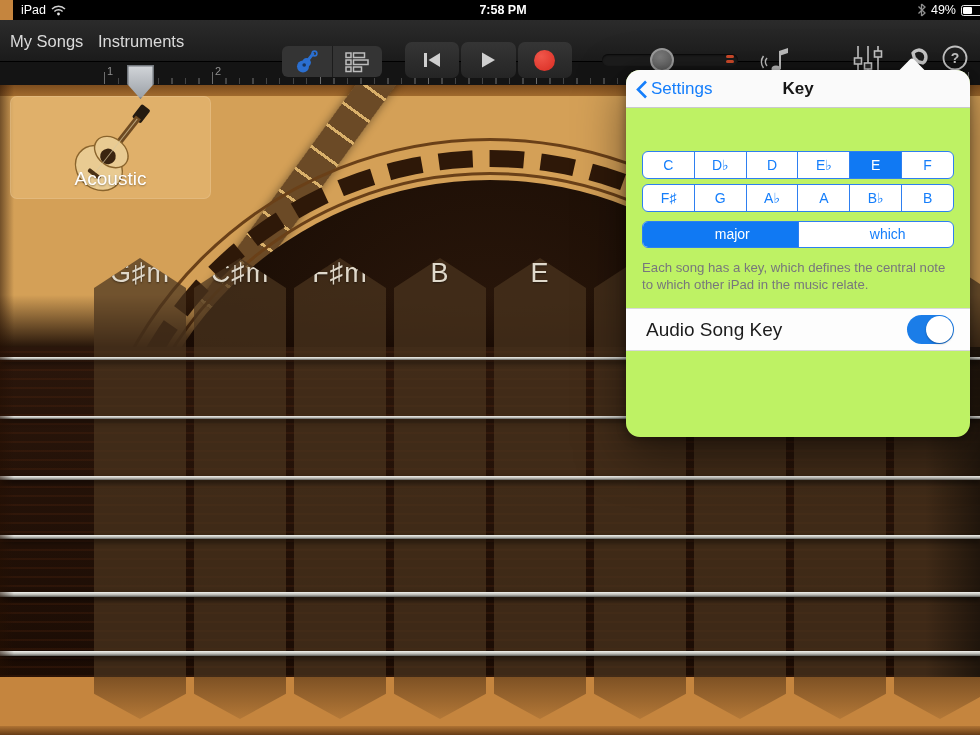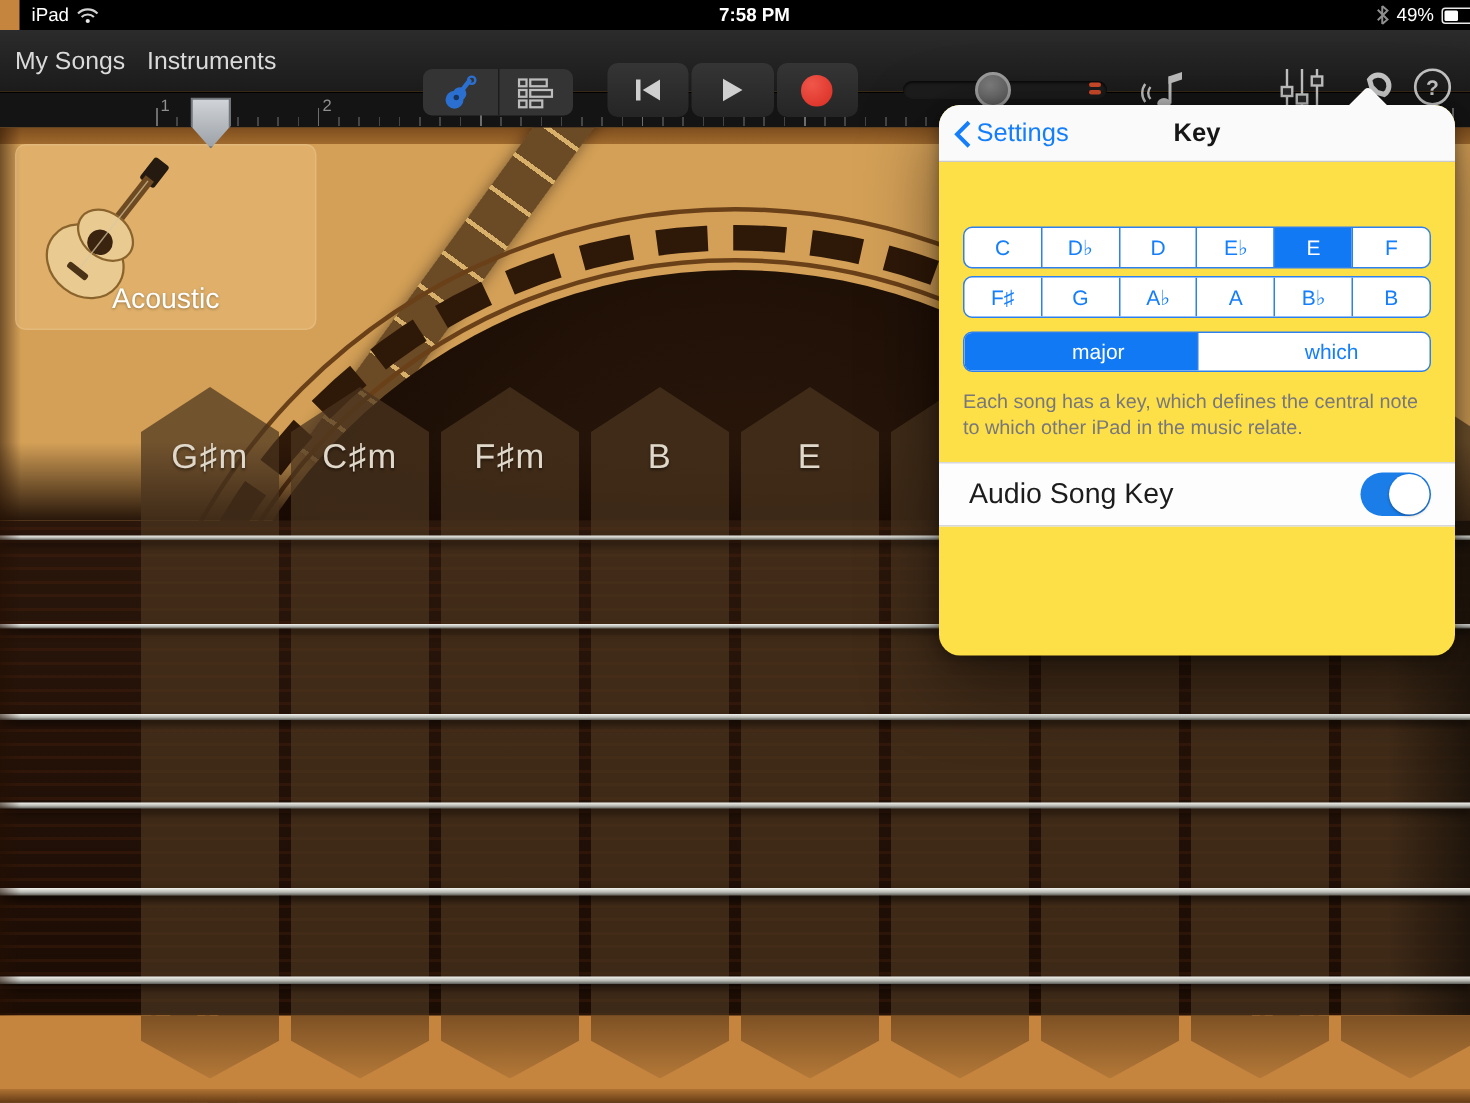--- a/index.html
+++ b/index.html
@@ -72,41 +72,41 @@
   .fret-grain{position:absolute;inset:0;
     background:repeating-linear-gradient(0deg,rgba(90,40,15,.25) 0 2px,transparent 2px 9px);}
   .edge-shadow-r{position:absolute;right:0;top:262px;width:55px;height:330px;z-index:7;
     background:linear-gradient(270deg,rgba(0,0,0,.5),transparent);}
   .edge-shadow-l{position:absolute;left:0;top:0;width:14px;height:100%;z-index:9;
     background:linear-gradient(90deg,rgba(35,15,3,.55),transparent);}
   .chord-strip{position:absolute;top:173px;width:92px;height:419px;z-index:6;
     background:rgba(75,52,30,.72);
     clip-path:polygon(0 30px,50% 0,100% 30px,100% 100%,0 100%);
     text-align:center;}
-  .chord-label{display:block;margin-top:33px;font-size:23px;color:#e0d9cb;letter-spacing:1px;
+  .chord-label{display:block;font-size:27px;color:#e0d9cb;letter-spacing:1px;
     text-shadow:0 1px 2px rgba(0,0,0,.45);}
   .gstring{position:absolute;left:0;width:100%;z-index:8;
     background:linear-gradient(#f2f2ee,#b9b9b3 55%,#5c5c58);
     box-shadow:0 3px 5px rgba(0,0,0,.6);}
   .gstring.wound{background-image:repeating-linear-gradient(90deg,#ececе6 0 2px,#a8a8a0 2px 4px),
     linear-gradient(#f2f2ee,#8a8a84);}
   .bottom-wood{position:absolute;left:0;top:592px;width:100%;height:58px;background:#c5853e;z-index:10;}
   .bottom-edge{position:absolute;left:0;bottom:0;width:100%;height:9px;
     background:linear-gradient(rgba(90,45,10,.2),rgba(70,35,8,.75));}
   .strip-arrow{position:absolute;top:0;width:92px;height:42px;
     background:linear-gradient(rgba(55,30,10,.5),rgba(55,30,10,.12));
     clip-path:polygon(0 0,100% 0,100% 40%,50% 100%,0 40%);}
   
-  .inst-panel{position:absolute;left:10px;top:11px;width:201px;height:124px;z-index:11;
+  .inst-panel{position:absolute;left:10px;top:11px;width:201px;height:103px;z-index:11;
     background:rgba(233,190,122,.55);border-radius:7px;box-shadow:inset 0 0 0 1px rgba(255,255,255,.12);
-    display:flex;flex-direction:column;}
+    display:flex;flex-direction:column;align-items:center;}
   .inst-label{position:absolute;bottom:9px;width:100%;text-align:center;color:#fff;font-size:19px;
     text-shadow:0 1px 2px rgba(0,0,0,.35);}
   
-  .popover{position:absolute;left:626px;top:70px;width:344px;height:367px;background:#fde047;
+  .popover{position:absolute;left:626px;top:70px;width:344px;height:367px;background:#bef264;
     border-radius:14px;z-index:40;
     box-shadow:0 16px 48px rgba(0,0,0,.5),0 2px 10px rgba(0,0,0,.35);}
   .pop-arrow{position:absolute;top:-8px;left:275px;width:22px;height:22px;background:#fafafa;
     transform:rotate(45deg);border-radius:3px;}
   .pop-header{position:relative;height:38px;background:#fafafa;border-radius:14px 14px 0 0;
     border-bottom:1px solid #c9c9ce;}
   .back-btn{position:absolute;left:10px;top:0;height:38px;display:flex;align-items:center;gap:3px;
     color:#157efb;font-size:17px;}
   .pop-title{text-align:center;line-height:38px;font-size:17px;font-weight:bold;color:#161616;}
   .key-grid{margin:43px 16px 0;}

